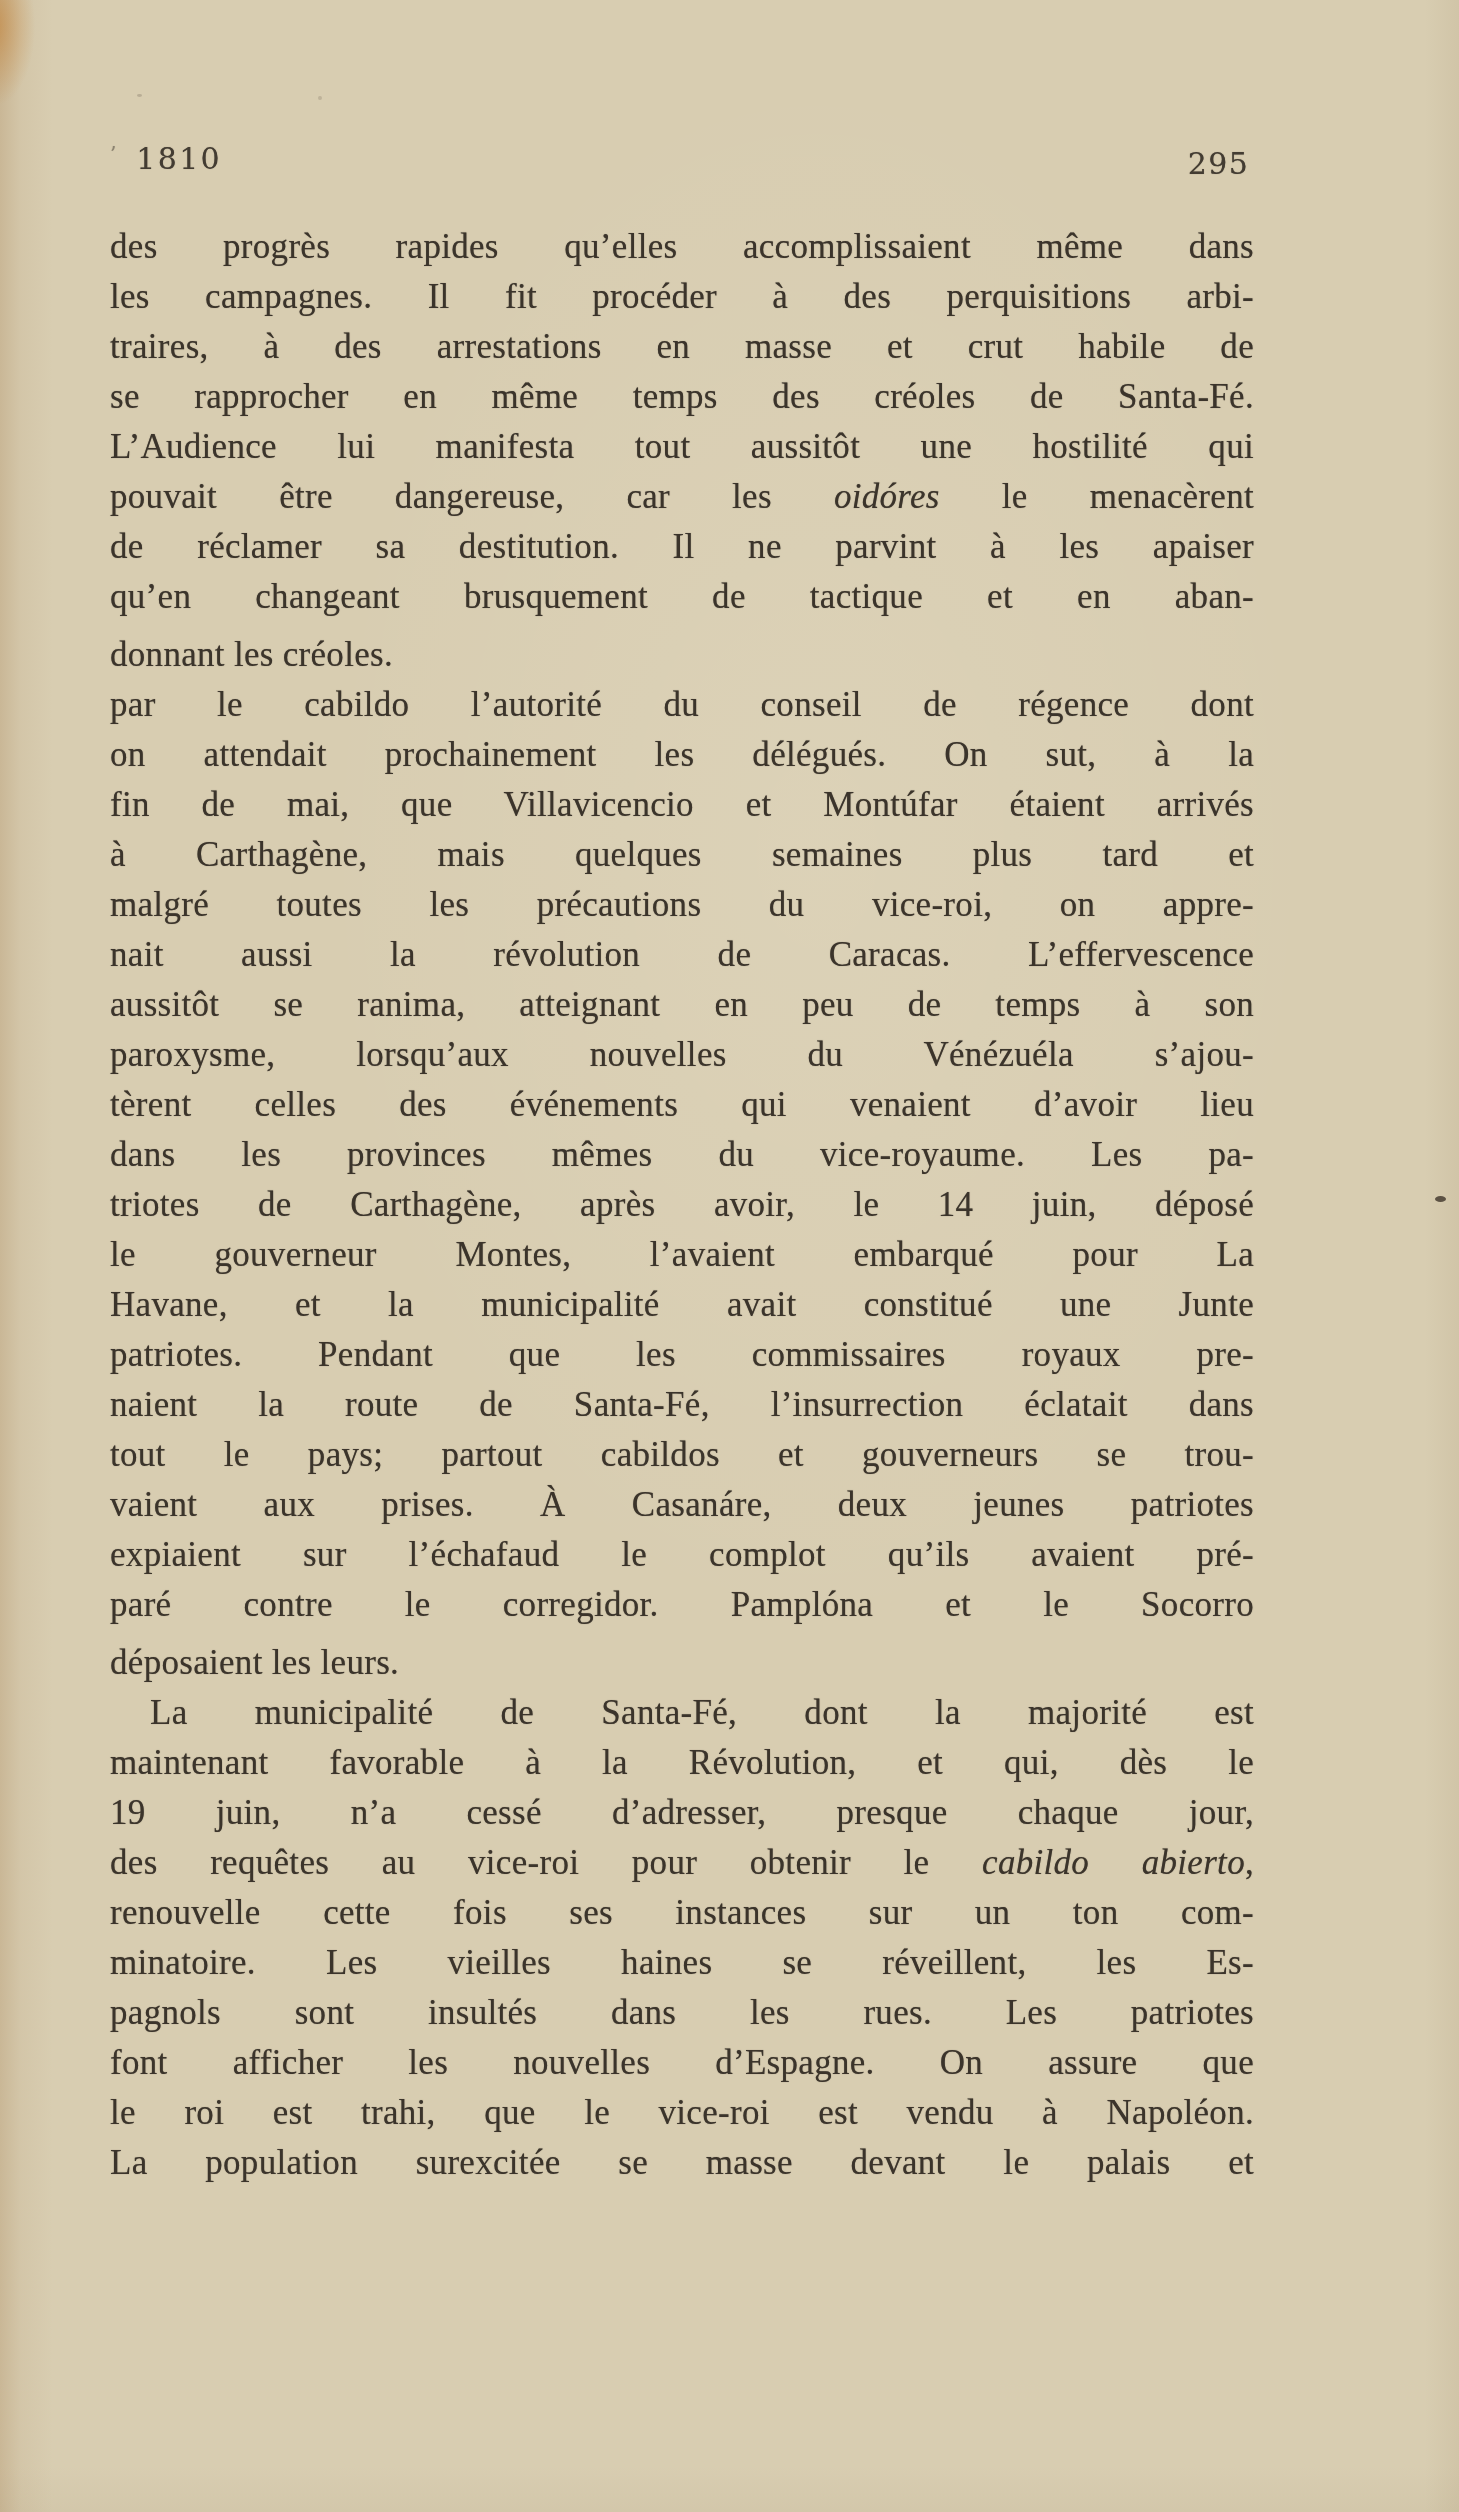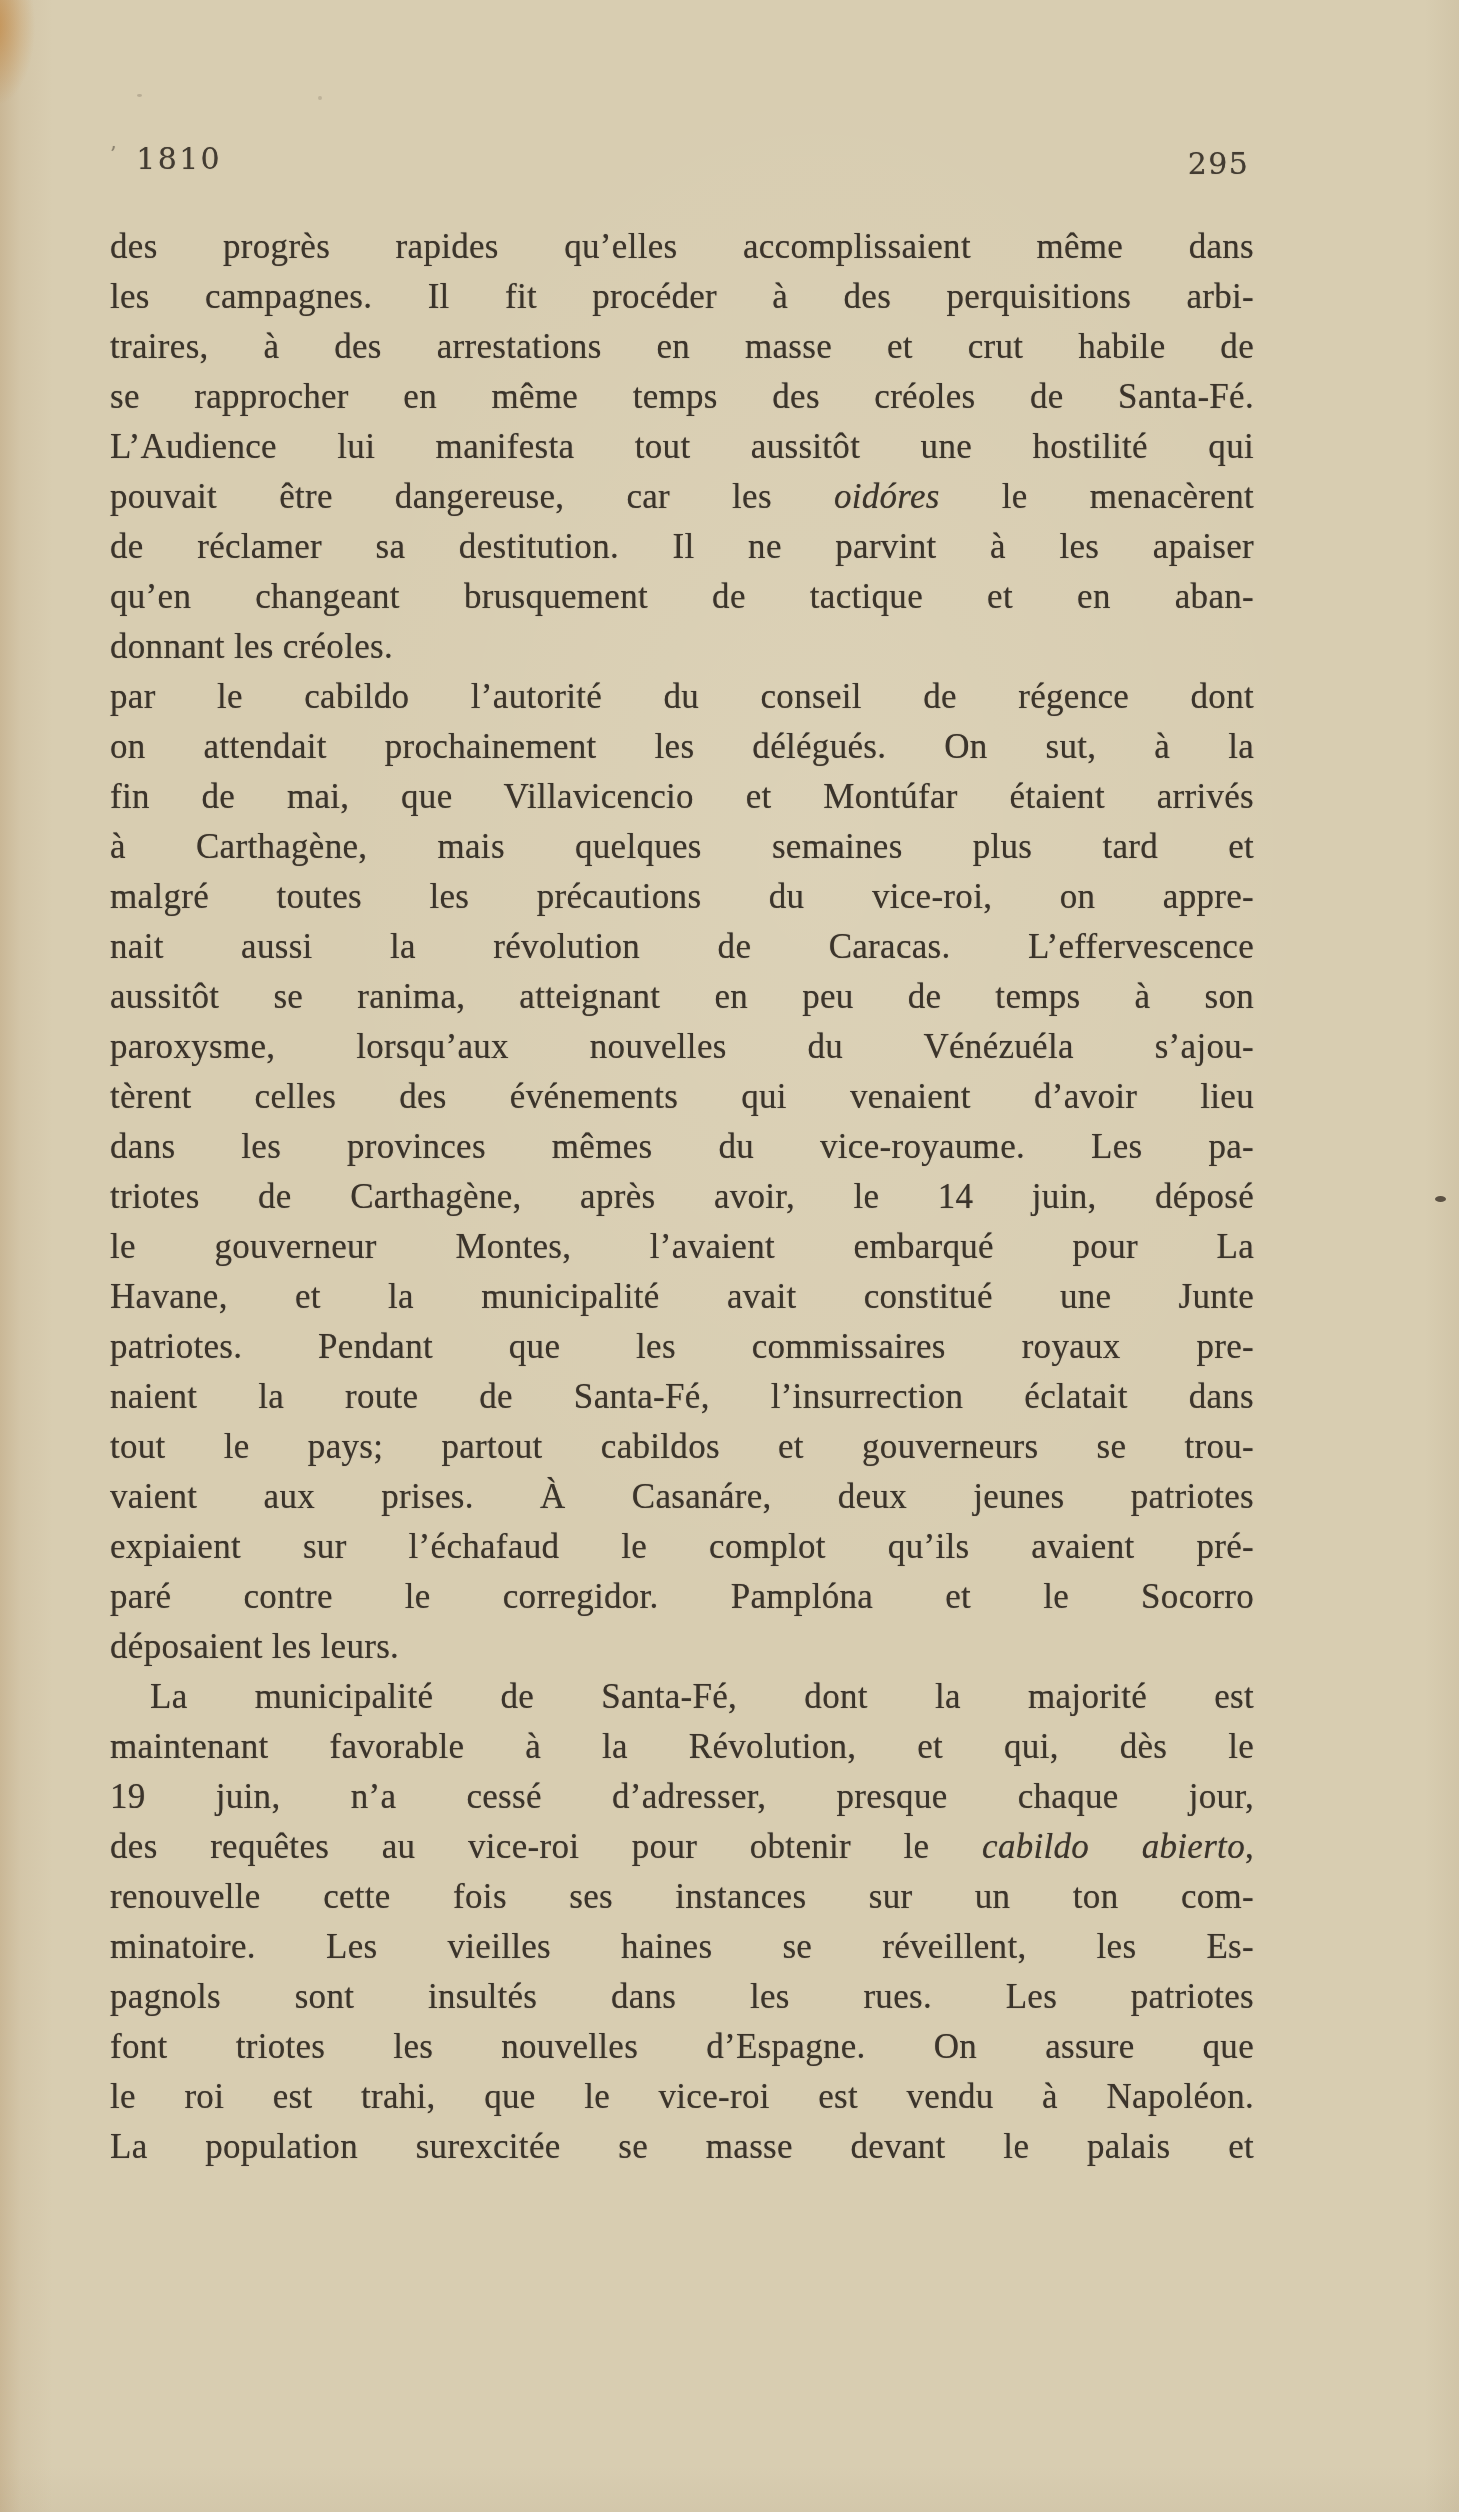--- a/index.html
+++ b/index.html
@@ -34,21 +34,21 @@
     font-size:35px;line-height:50px;
     color:#3b342b;letter-spacing:0.3px;
     text-shadow:0 0 0.9px rgba(59,52,43,0.6);
     font-family:Liberation Serif, serif;
   }
   .line{
     text-align:justify;
     text-align-last:justify;
     height:50px;overflow:visible;
   }
-  .line.para-end{text-align-last:left;}
+  .line.para-end{text-align-last:left;margin-top:8px;}
   .line.indent{text-indent:40px;}
   .line .it{font-style:italic;}
   .speck{
     position:absolute;background:#47薄3d31;background:#473d31;border-radius:50%;
   }
 </style>
 </head>
 <body>
 
 <div class="page">
@@ -88,21 +88,21 @@
       <div class="line"><span>expiaient sur l’échafaud le complot qu’ils avaient pré-</span></div>
       <div class="line"><span>paré contre le corregidor. Pamplóna et le Socorro</span></div>
       <div class="line para-end"><span>déposaient les leurs.</span></div>
       <div class="line indent"><span>La municipalité de Santa-Fé, dont la majorité est</span></div>
       <div class="line"><span>maintenant favorable à la Révolution, et qui, dès le</span></div>
       <div class="line"><span>19 juin, n’a cessé d’adresser, presque chaque jour,</span></div>
       <div class="line"><span>des requêtes au vice-roi pour obtenir le </span><span class="it">cabildo abierto</span><span>,</span></div>
       <div class="line"><span>renouvelle cette fois ses instances sur un ton com-</span></div>
       <div class="line"><span>minatoire. Les vieilles haines se réveillent, les Es-</span></div>
       <div class="line"><span>pagnols sont insultés dans les rues. Les patriotes</span></div>
-      <div class="line"><span>font triotes les nouvelles d’Espagne. On assure que</span></div>
+      <div class="line"><span>font afficher les nouvelles d’Espagne. On assure que</span></div>
       <div class="line"><span>le roi est trahi, que le vice-roi est vendu à Napoléon.</span></div>
       <div class="line"><span>La population surexcitée se masse devant le palais et</span></div>
     </div>
 
 <div class="speck" style="left: 1435px; top: 1196px; width: 10.6px; height: 6px; opacity: 0.85;"></div>
     <div class="speck" style="left: 137px; top: 94px; width: 5.3px; height: 3px; opacity: 0.22;"></div>
     <div class="speck" style="left: 318px; top: 96px; width: 3.8px; height: 3.8px; opacity: 0.18;"></div>
   </div>
 
 

